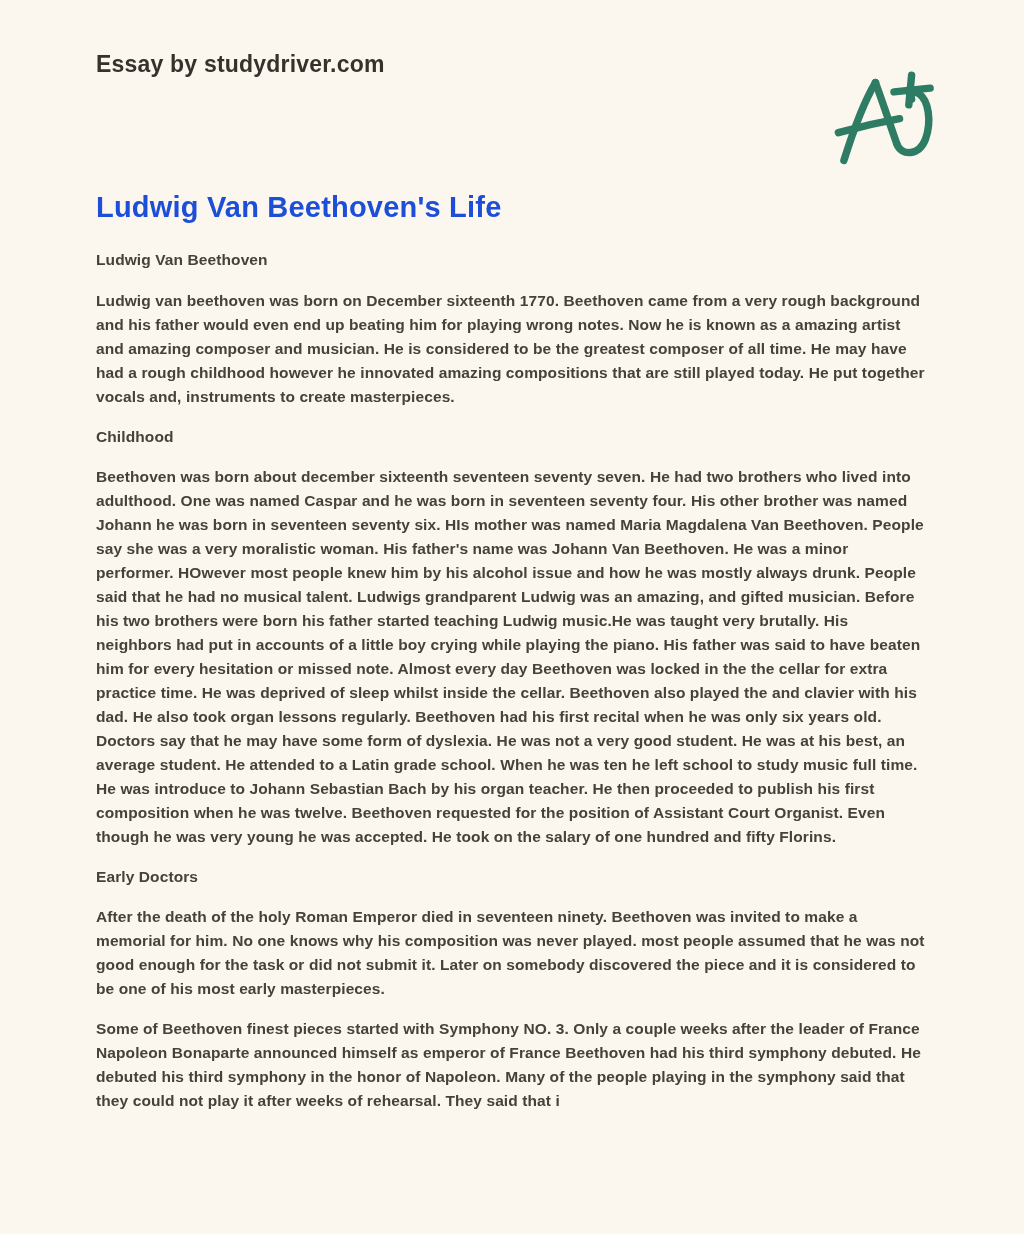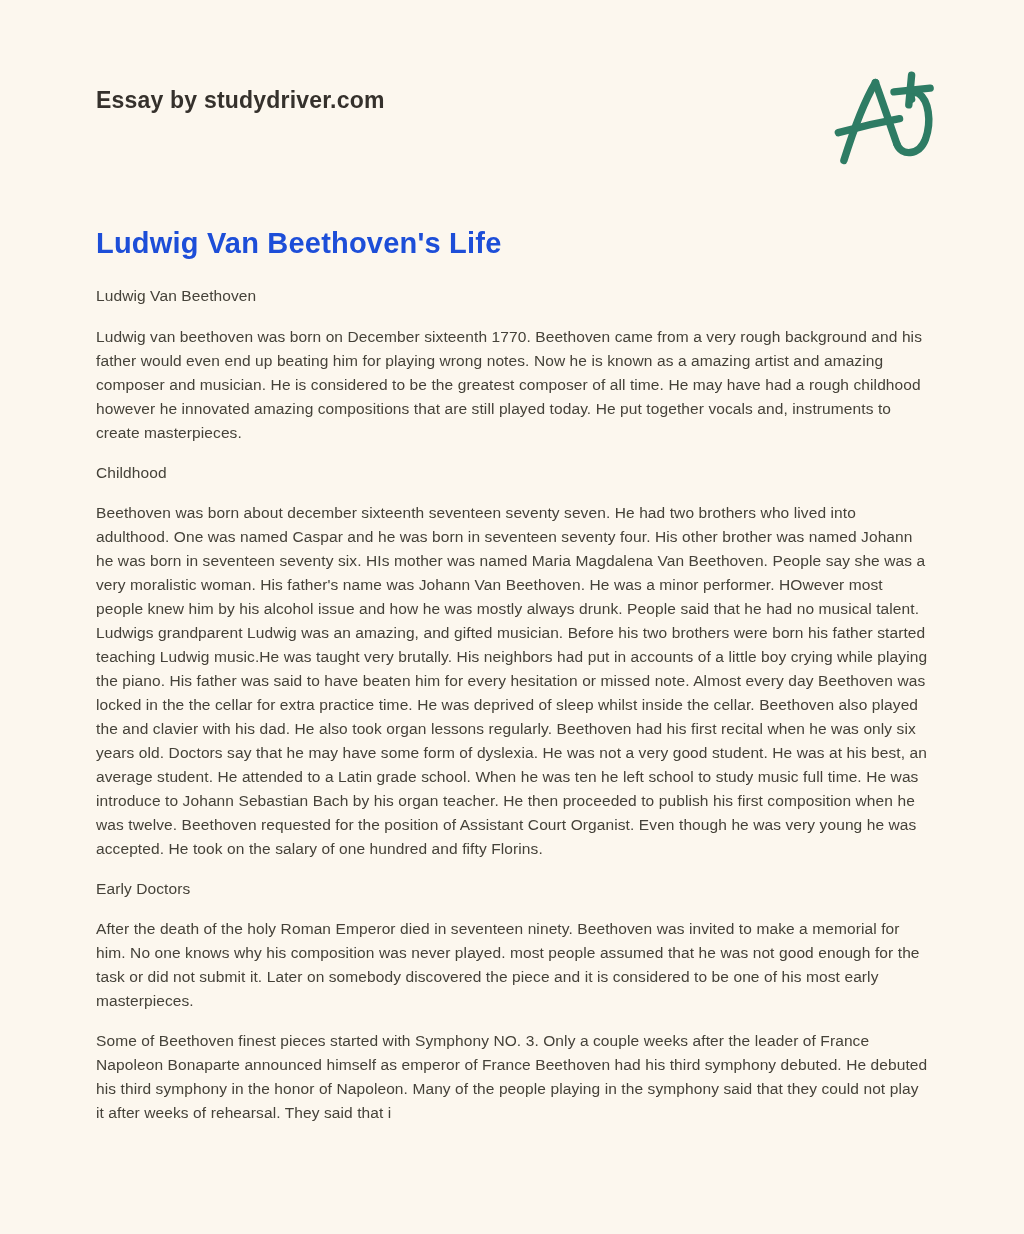--- a/index.html
+++ b/index.html
@@ -8,21 +8,21 @@
     width: 1024px;
     height: 1234px;
     background: #fcf7ee;
     font-family: "Liberation Sans", "DejaVu Sans", sans-serif;
     overflow: hidden;
   }
   .page {
     position: relative;
     width: 1024px;
     height: 1234px;
-    padding: 84px 96px 0 96px;
+    padding: 48px 96px 0 96px;
   }
   .site-title {
     font-size: 23px;
     font-weight: 700;
     color: #35312c;
     letter-spacing: 0.2px;
     margin: 0;
     line-height: 32px;
   }
   .source-line {
@@ -48,21 +48,21 @@
     font-size: 29px;
     font-weight: 700;
     color: #1d4ed8;
     letter-spacing: 0.2px;
     margin: 108px 0 22px 0;
     line-height: 38px;
   }
   .byline, .body-text, .section-heading {
     font-size: 15.5px;
     line-height: 24px;
-    font-weight: 400;
+    font-weight: 700;
     color: #454239;
     letter-spacing: 0.1px;
     margin: 0 0 16px 0;
     max-width: 836px;
   }
   .byline { margin-bottom: 17px; }
   .section-heading { margin-bottom: 16px; }
 </style>
 </head>
 <body>

